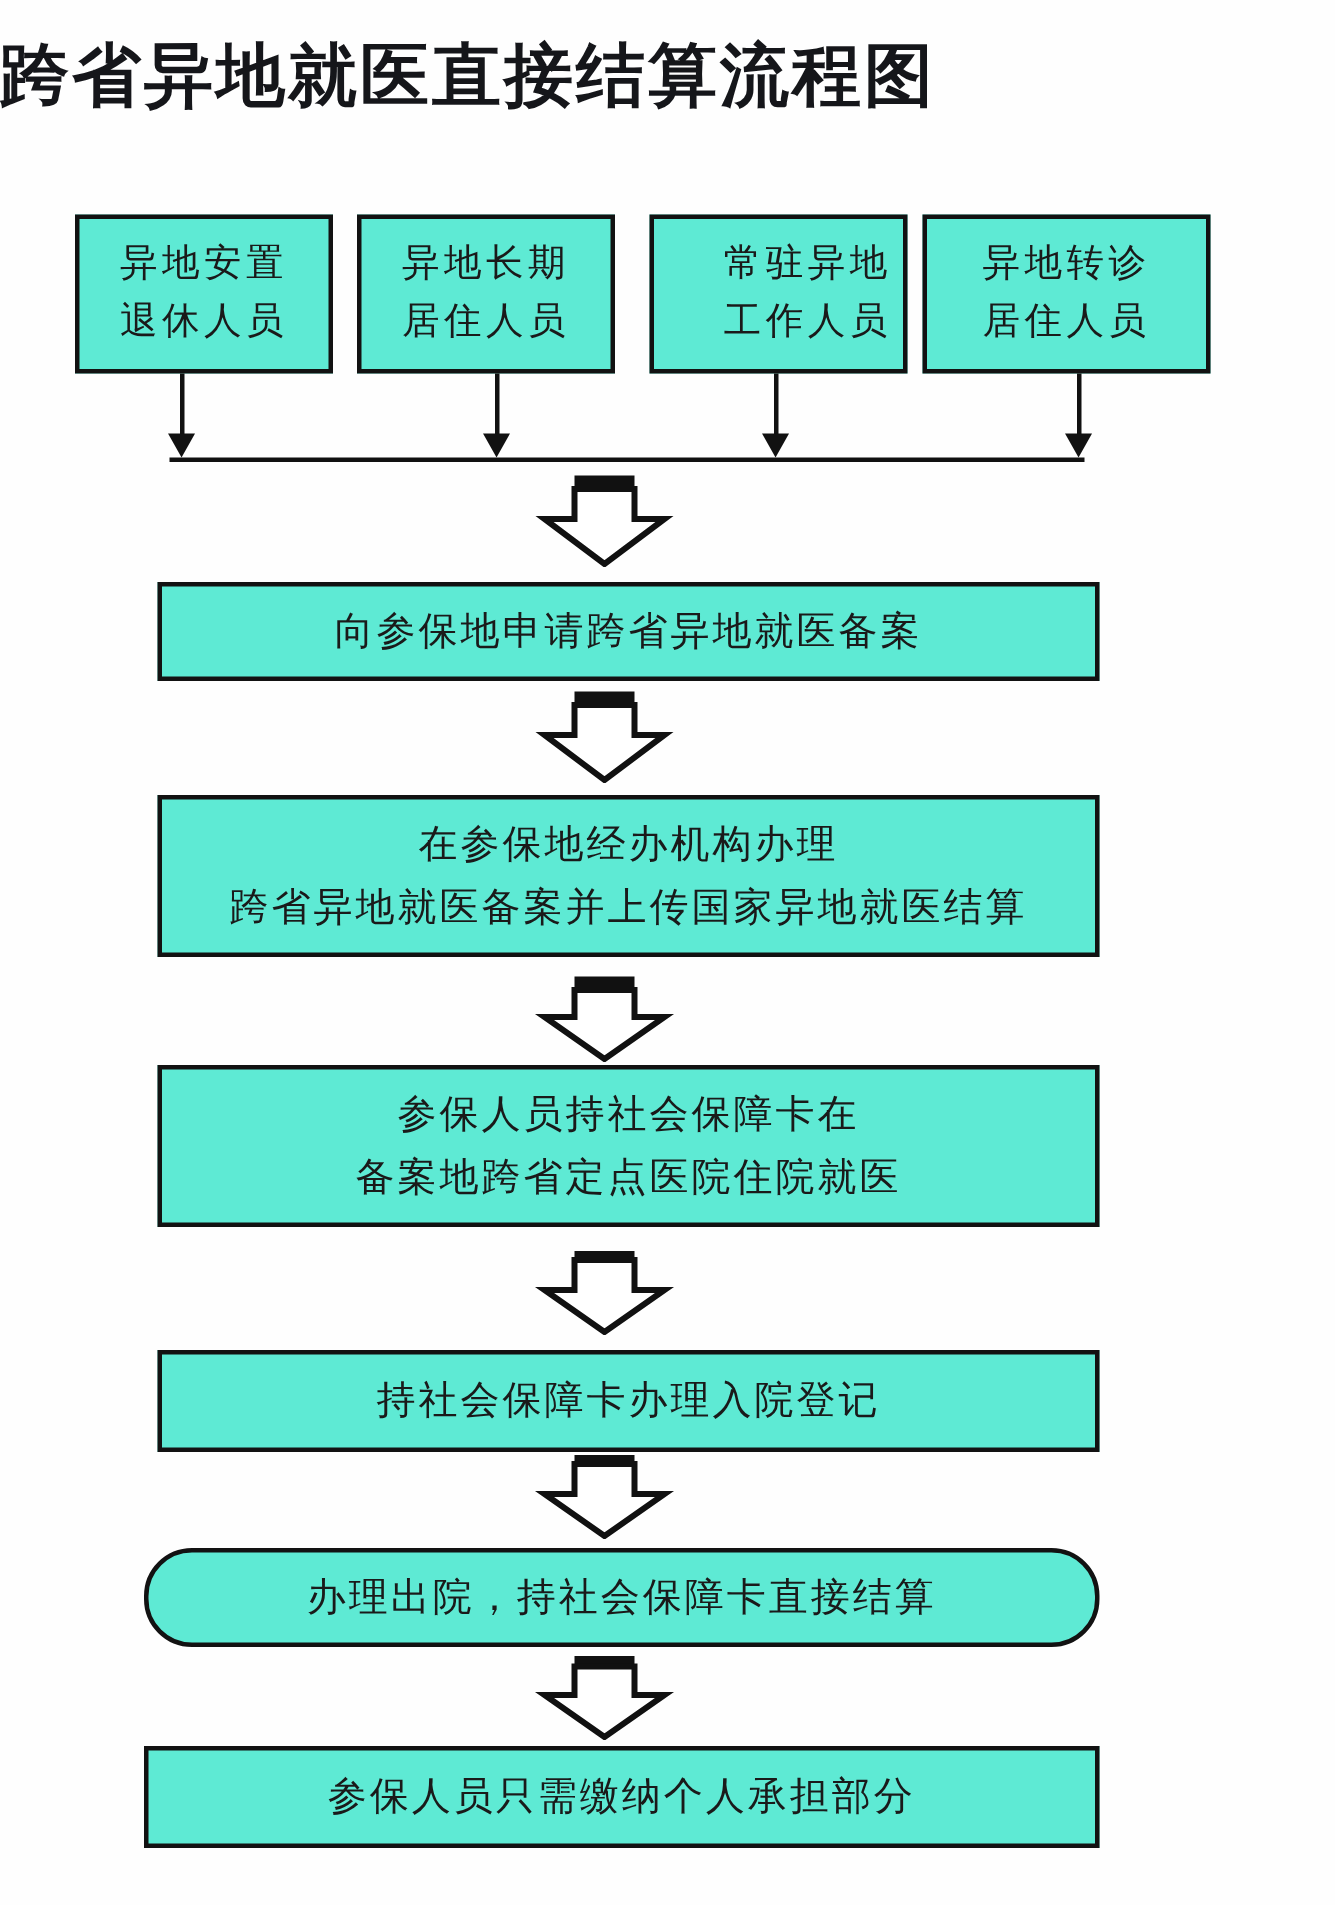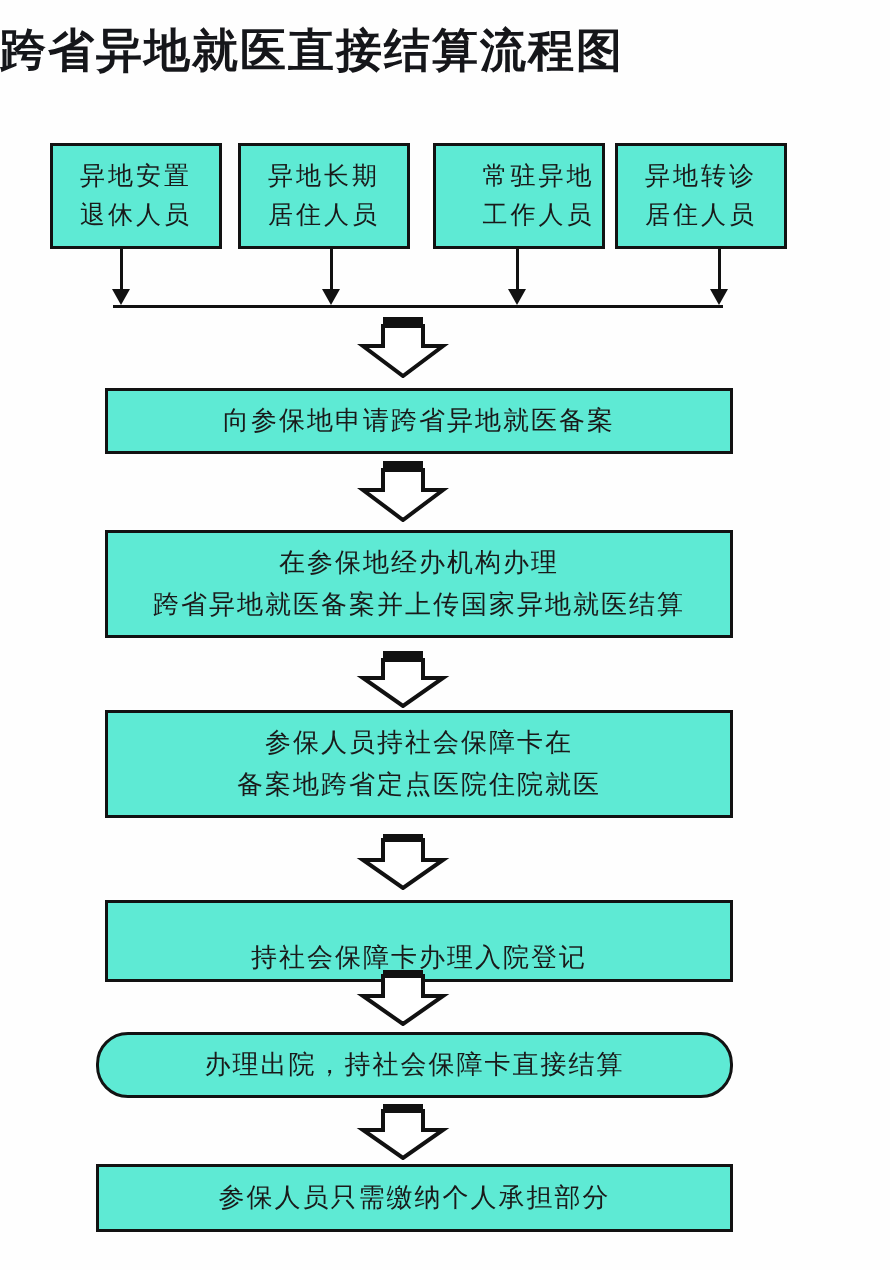--- a/index.html
+++ b/index.html
@@ -112,21 +112,21 @@
   <div class="box top-box" style="left:238px; top:143px; width:172px; height:106px;">
     <span class="line">异地长期</span>
     <span class="line">居住人员</span>
   </div>
 
   <div class="box top-box" style="left:433px; top:143px; width:172px; height:106px;padding-left:39px;">
     <span class="line">常驻异地</span>
     <span class="line">工作人员</span>
   </div>
 
-  <div class="box top-box" style="left:615px; top:143px; width:172px; height:106px;">
+  <div class="box top-box" style="left:615px; top:143px; width:192px; height:106px;">
     <span class="line">异地转诊</span>
     <span class="line">居住人员</span>
   </div>
 
   <div class="vline" style="left:120px; top:249px; height:48px;"></div>
   <div class="tip" style="left:112px; top:289px;"></div>
 
   <div class="vline" style="left:330px; top:249px; height:48px;"></div>
   <div class="tip" style="left:322px; top:289px;"></div>
 
@@ -173,21 +173,21 @@
     <span class="line">备案地跨省定点医院住院就医</span>
   </div>
 
   <div class="block-arrow" style="left:355px; top:832px; width:96px; height:58px;">
     <svg width="96" height="58" viewBox="0 0 96 58" xmlns="http://www.w3.org/2000/svg">
       <rect x="28" y="2" width="40" height="6" fill="#111111"></rect>
       <path d="M28 8 L28 28 L8 28 L48 56 L88 28 L68 28 L68 8 Z" fill="#ffffff" stroke="#111111" stroke-width="4" stroke-linejoin="miter"></path>
     </svg>
   </div>
 
-  <div class="box proc-box" style="left:105px; top:900px; width:628px; height:82px;justify-content:flex-end;">
+  <div class="box proc-box" style="left:105px; top:900px; width:628px; height:68px;">
     <span class="line">持社会保障卡办理入院登记</span>
   </div>
 
   <div class="block-arrow" style="left:355px; top:968px; width:96px; height:58px;">
     <svg width="96" height="58" viewBox="0 0 96 58" xmlns="http://www.w3.org/2000/svg">
       <rect x="28" y="2" width="40" height="6" fill="#111111"></rect>
       <path d="M28 8 L28 28 L8 28 L48 56 L88 28 L68 28 L68 8 Z" fill="#ffffff" stroke="#111111" stroke-width="4" stroke-linejoin="miter"></path>
     </svg>
   </div>
 

